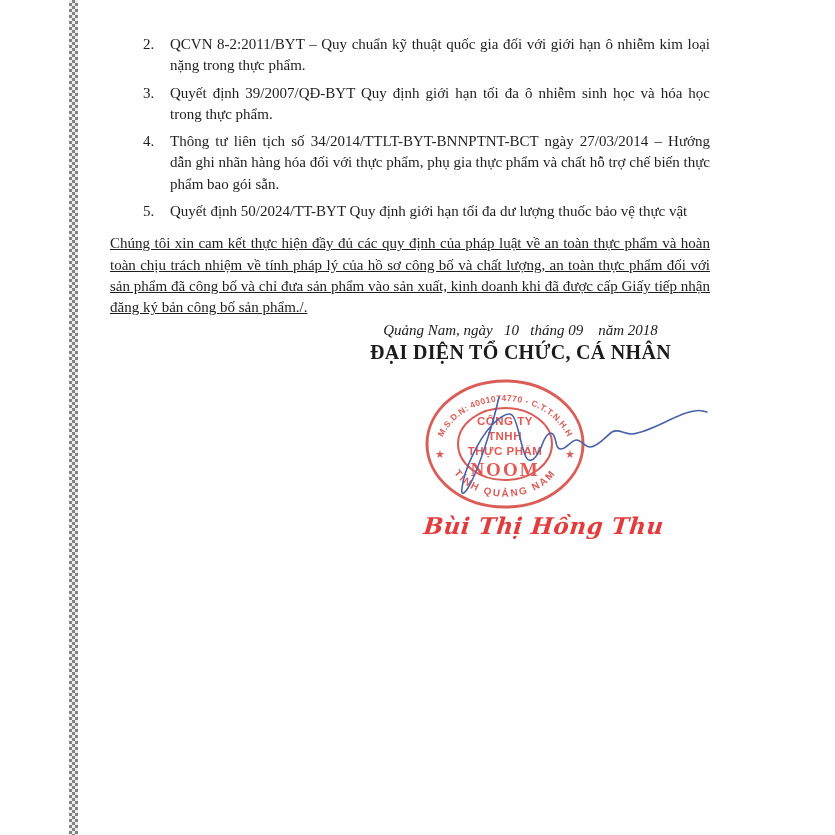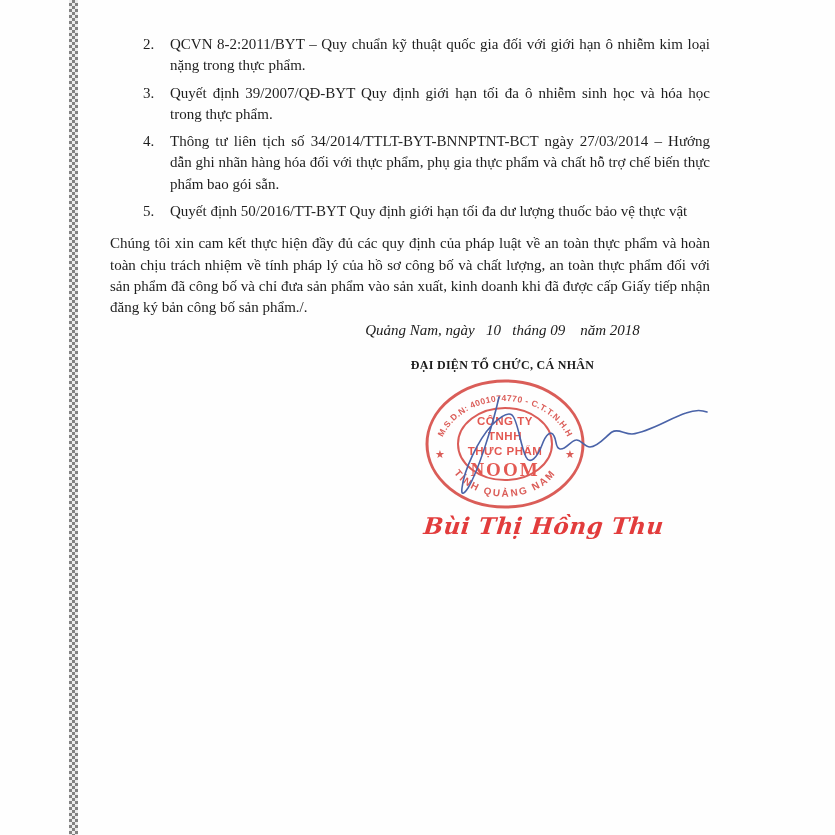--- a/index.html
+++ b/index.html
@@ -30,37 +30,38 @@
     font-size: 15px;
     line-height: 21.3px;
   }
   .ref-list { margin-left: 33px; }
   .ref-item { display: flex; margin-bottom: 6px; }
   .ref-item .num { flex: none; width: 27px; }
   .ref-item .txt { flex: 1; text-align: justify; }
   .commit-para {
     margin-top: 11px;
     text-align: justify;
+    text-decoration: underline;
   }
   .sig-block {
     position: absolute;
-    left: 330px; top: 322px;
+    left: 348px; top: 322px;
     width: 345px;
     text-align: center;
     color: #1b1b1b;
   }
   .date-line {
     font-style: italic;
     font-size: 15px;
     white-space: pre;
   }
   .signer-title {
     font-weight: bold;
-    font-size: 12px;
-    margin-top: 19px;
+    font-size: 20px;
+    margin-top: 2px;
     letter-spacing: 0.3px;
   }
   .stamp-svg {
     position: absolute;
     left: 400px; top: 370px;
     width: 315px; height: 195px;
   }
   .stamp-sans {
     font-family: "Liberation Sans", sans-serif;
     font-weight: bold;
@@ -100,21 +101,21 @@
       <div class="ref-item">
         <span class="num">3.</span>
         <span class="txt">Quyết định 39/2007/QĐ-BYT  Quy định giới hạn tối đa ô nhiễm sinh học và hóa học trong thực phẩm.</span>
       </div>
       <div class="ref-item">
         <span class="num">4.</span>
         <span class="txt">Thông tư liên tịch số 34/2014/TTLT-BYT-BNNPTNT-BCT ngày 27/03/2014 – Hướng dẫn ghi nhãn hàng hóa đối với thực phẩm, phụ gia thực phẩm và chất hỗ trợ chế biến thực phẩm bao gói sẵn.</span>
       </div>
       <div class="ref-item">
         <span class="num">5.</span>
-        <span class="txt">Quyết định  50/2016/TT-BYT Quy định giới hạn tối đa dư lượng thuốc bảo vệ thực vật</span>
+        <span class="txt">Quyết định  50/2024/TT-BYT Quy định giới hạn tối đa dư lượng thuốc bảo vệ thực vật</span>
       </div>
     </div>
 
     <div class="commit-para">Chúng tôi xin cam kết thực hiện đầy đủ các quy định của pháp luật về an toàn thực phẩm và hoàn toàn chịu trách nhiệm về tính pháp lý của hồ sơ công bố và chất lượng, an toàn thực phẩm đối với sản phẩm đã công bố và chỉ đưa sản phẩm vào sản xuất, kinh doanh khi đã được cấp Giấy tiếp nhận đăng ký bản công bố sản phẩm./.</div>
   </div>
 
   <div class="sig-block">
     <div class="date-line">Quảng Nam, ngày   10   tháng 09    năm 2018</div>
     <div class="signer-title">ĐẠI DIỆN TỔ CHỨC, CÁ NHÂN</div>
   </div>

